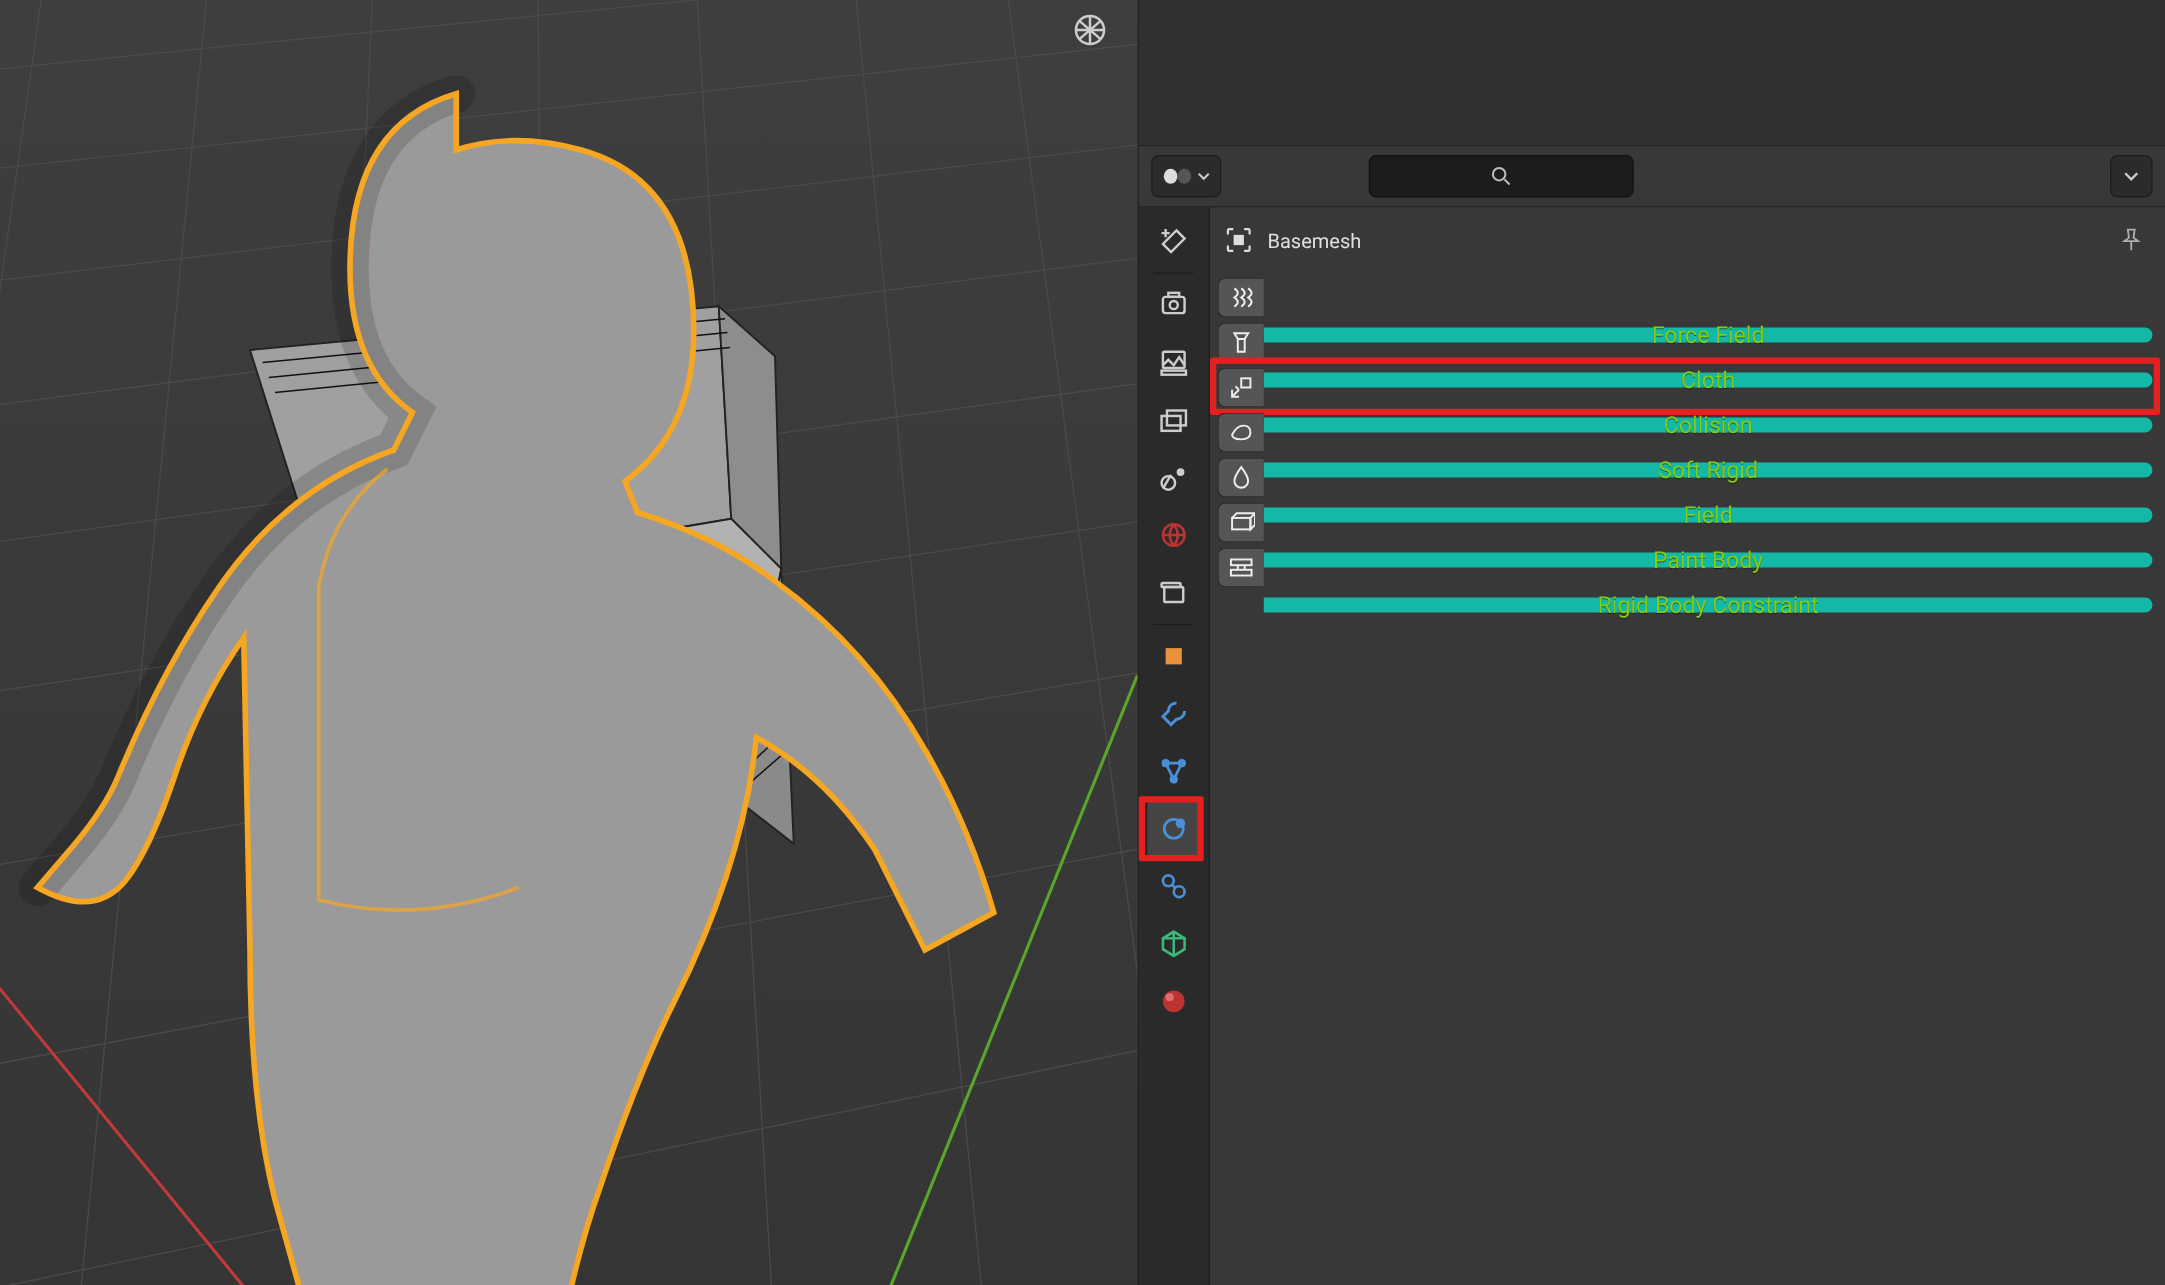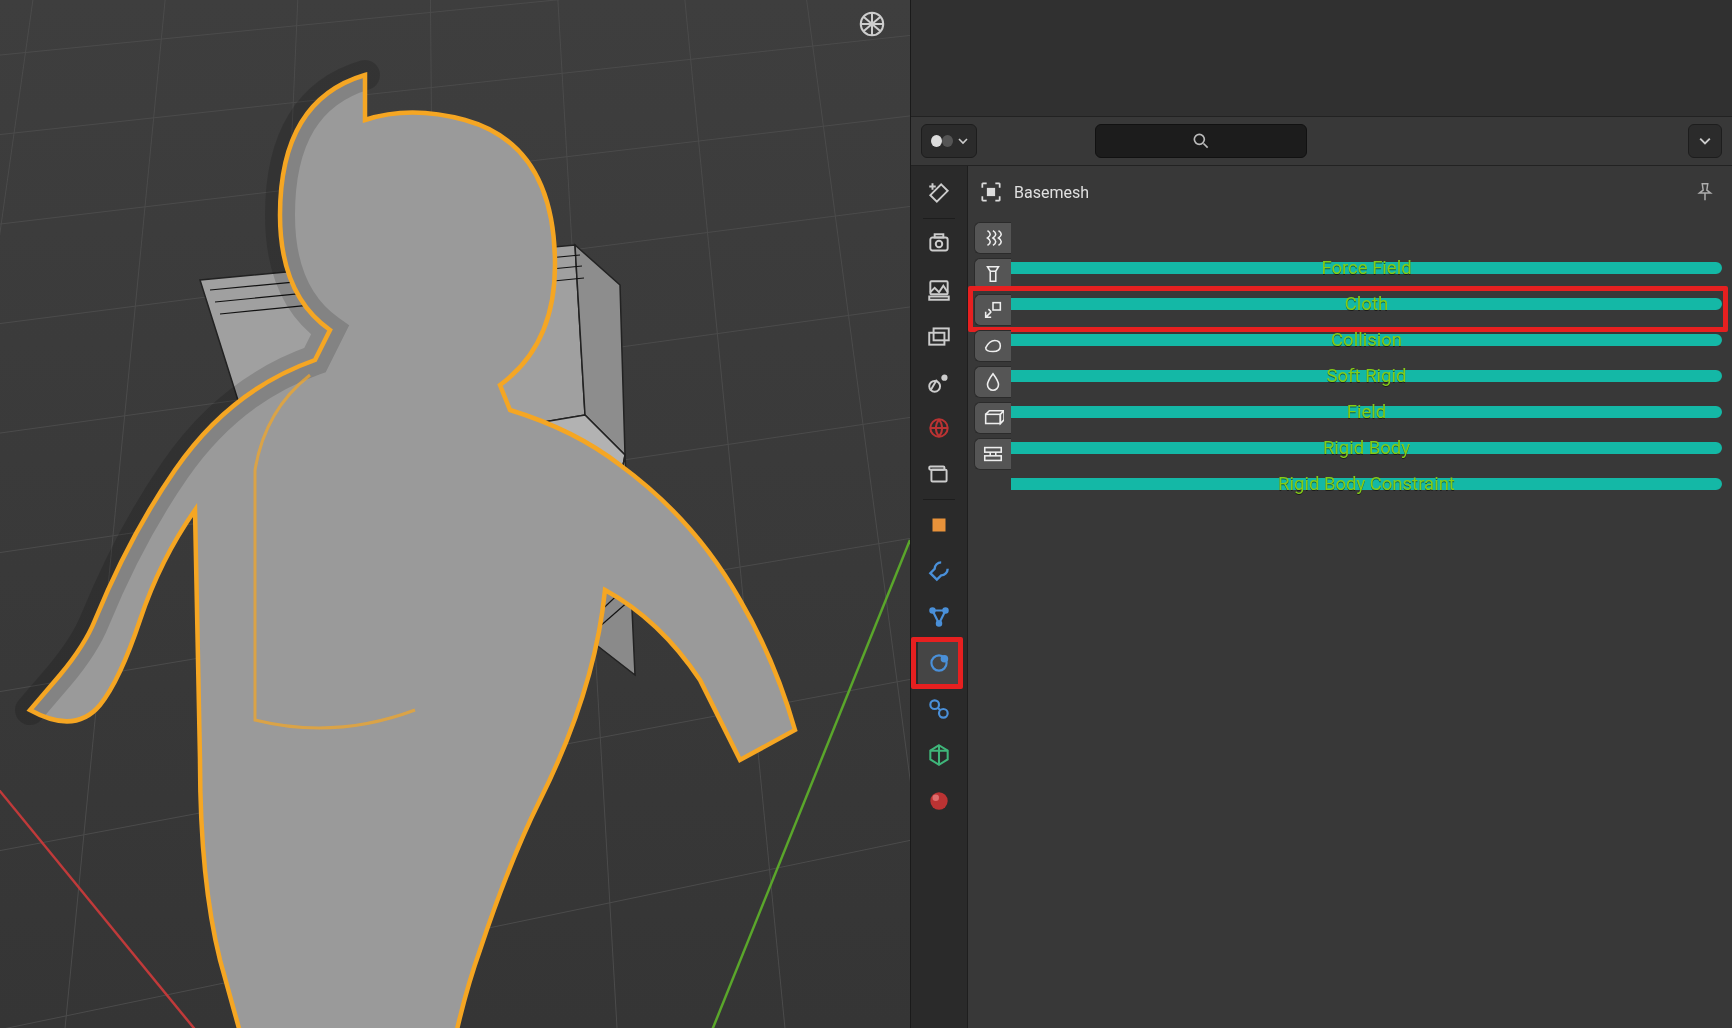--- a/index.html
+++ b/index.html
@@ -507,21 +507,21 @@
             <div class="row-btn">Field</div>
           </div>
 
           <div class="physics-row">
             <div class="row-icon">
               <svg width="22" height="22" viewBox="0 0 24 24" fill="none" stroke="#eee" stroke-width="1.7">
                   <rect x="4" y="8" width="16" height="10"></rect>
                   <path d="M4 8l4-4h16l-4 4M20 8v10l4-4V4"></path>
                 </svg>
             </div>
-            <div class="row-btn">Rigid Body</div>
+            <div class="row-btn">Paint Body</div>
           </div>
 
           <div class="physics-row">
             <div class="row-icon">
               <svg width="22" height="22" viewBox="0 0 24 24" fill="none" stroke="#eee" stroke-width="1.7">
                   <rect x="3" y="5" width="18" height="5"></rect>
                   <rect x="3" y="14" width="18" height="5"></rect>
                   <line x1="9" y1="10" x2="9" y2="14"></line>
                   <line x1="15" y1="10" x2="15" y2="14"></line>
                 </svg>

